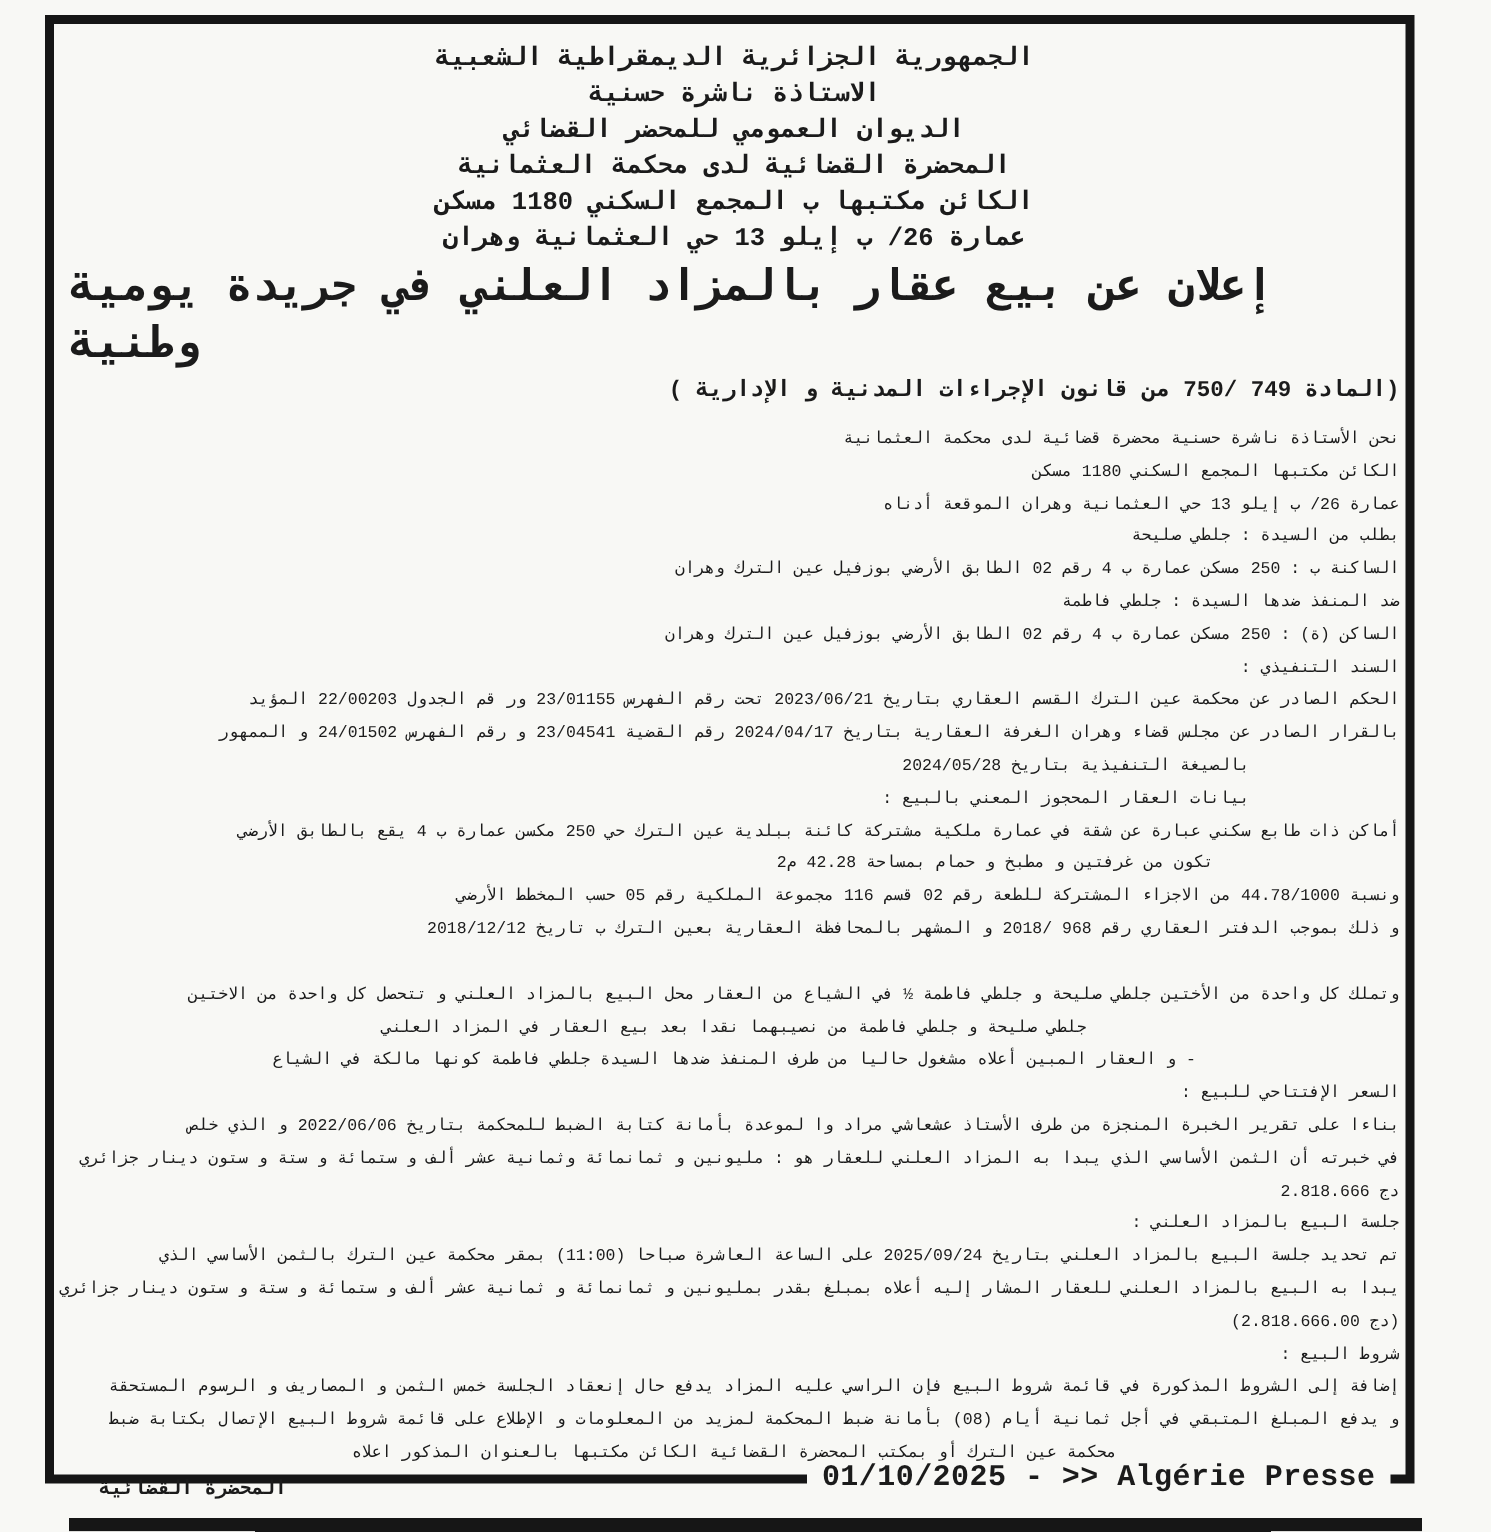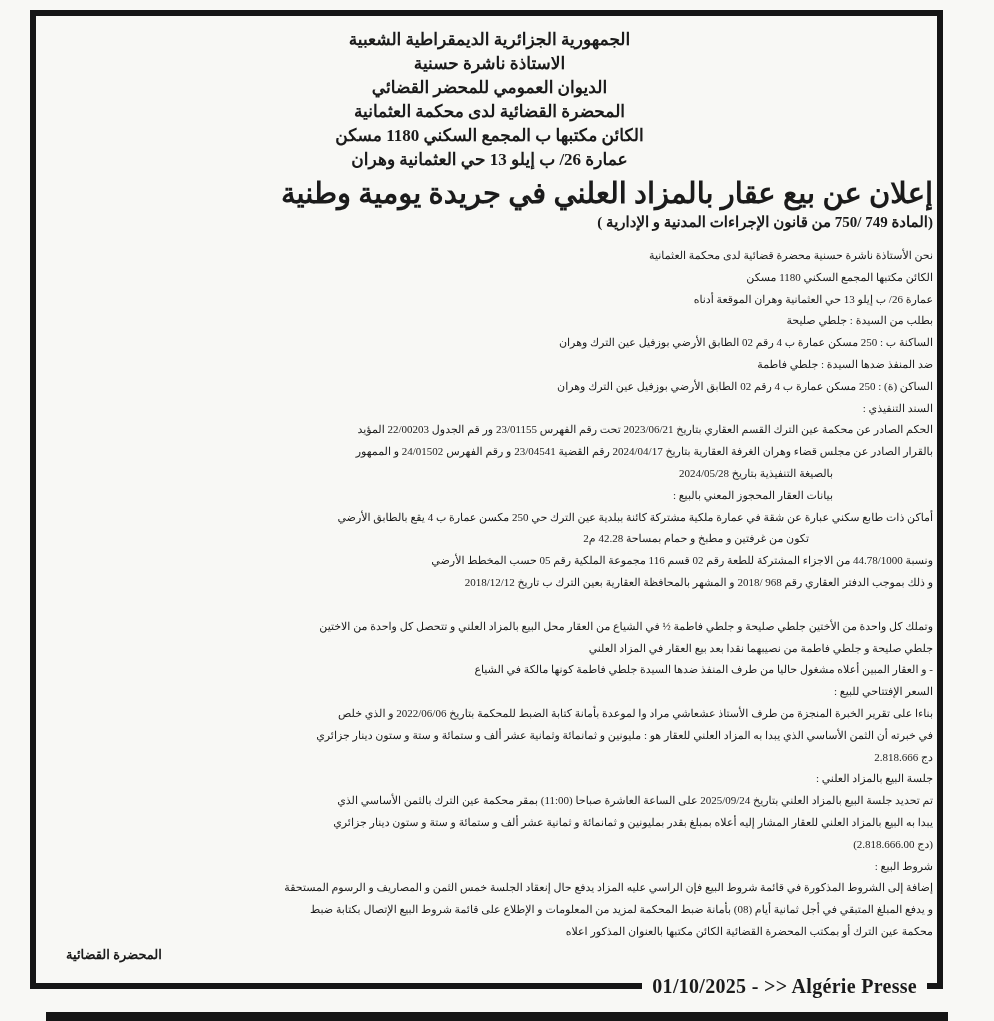--- a/index.html
+++ b/index.html
@@ -7,63 +7,63 @@
     --paper:#f8f8f5;
     --border:#161616;
   }
   *{margin:0;padding:0;box-sizing:border-box;}
   html,body{background:var(--paper);}
   .page{
     position:relative;
     width:994px;height:1021px;
     background:var(--paper);
     color:var(--ink);
-    font-family:Liberation Serif, serif;
+    font-family:Liberation Mono, monospace;
     overflow:hidden;
   }
   .frame{
     position:absolute;
     left:30px;top:10px;
     width:913px;height:979px;
     border:6px solid var(--border);
   }
   .content{
     height:100%;
     padding:12px 4px 0 10px;
     direction:rtl;
   }
   .hdr{
     text-align:center;
     font-weight:bold;
     font-size:17px;
     line-height:24px;
   }
   .title{
-    text-align:right;
+    text-align:left;
     font-weight:bold;
     font-size:29px;
     line-height:38px;
     margin-top:2px;
   }
   .subtitle{
     text-align:right;
     font-weight:bold;
     font-size:15px;
     line-height:21px;
   }
   .body{
     margin-top:12px;
     font-size:11px;
     line-height:21.8px;
     text-align:right;
   }
   .bline{white-space:nowrap;}
   .bline.i1{margin-right:100px;}
   .bline.i2{margin-right:124px;}
-  .bline.c{text-align:right;}
+  .bline.c{text-align:center;}
   .bline.gap{margin-top:22px;}
   .signature{
     font-weight:bold;
     font-size:13px;
     text-align:left;
     padding:4px 0 0 20px;
     direction:rtl;
   }
   .footer-label{
     position:absolute;

